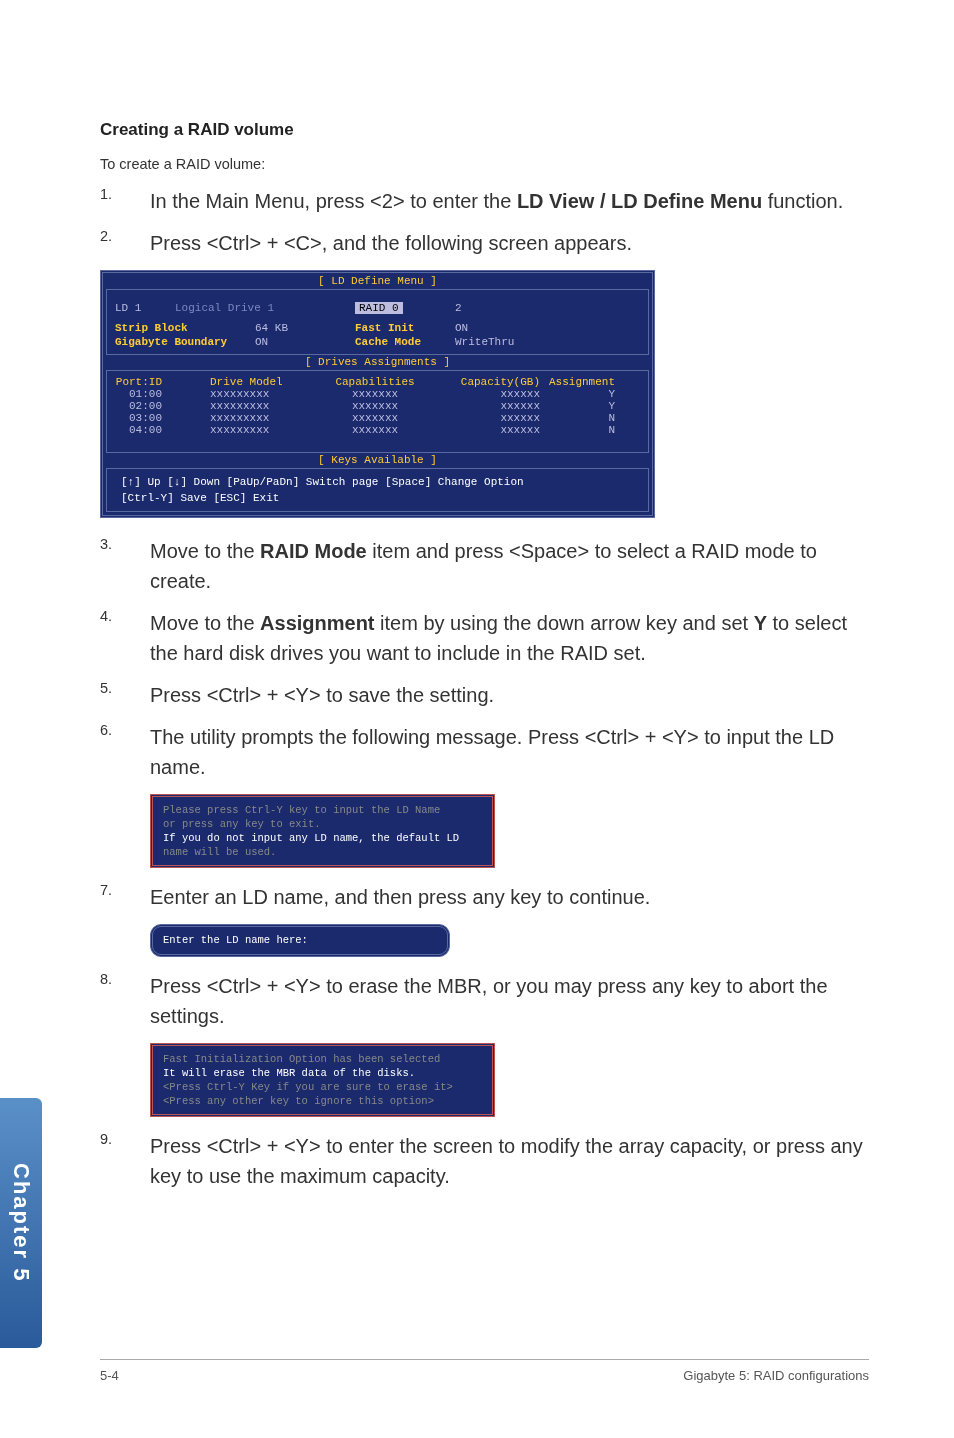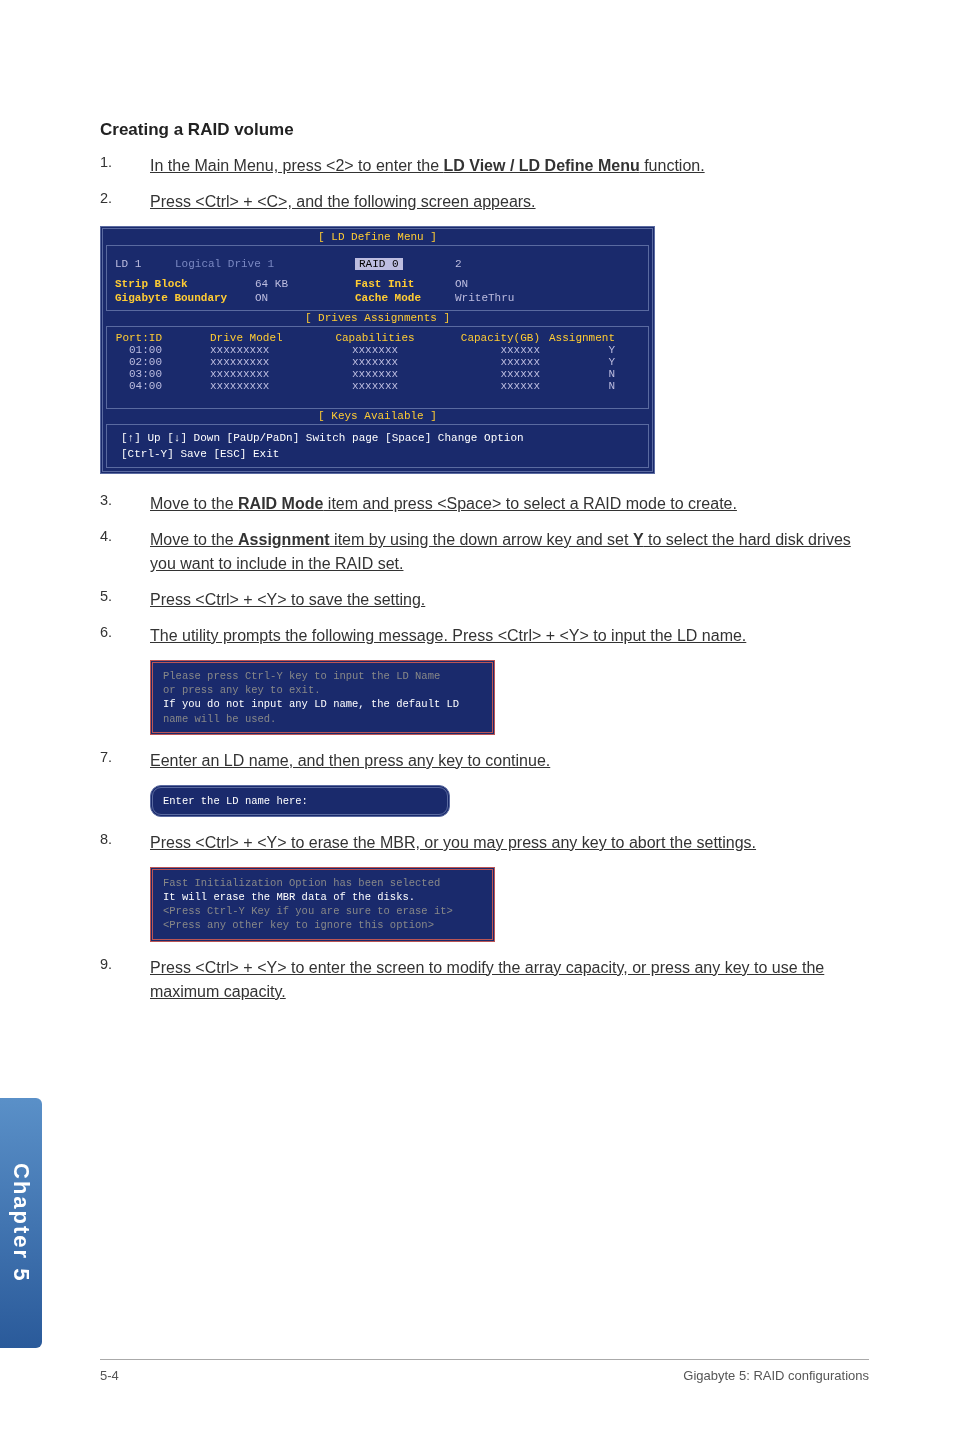--- a/index.html
+++ b/index.html
@@ -3,21 +3,21 @@
   <meta charset="utf-8">
   <style>
     * { margin: 0; padding: 0; box-sizing: border-box; }
     body { font-family: Arial, Helvetica, sans-serif; background: #fff; width: 954px; height: 1438px; position: relative; color: #333; }
     .page { padding: 120px 85px 55px 100px; height: 1385px; position: relative; }
     h3.section-title { font-size: 17px; font-weight: bold; color: #222; margin-bottom: 14px; }
     p.intro { font-size: 14.5px; color: #333; margin-bottom: 10px; line-height: 1.5; }
     ol.steps { list-style: none; }
     ol.steps > li { display: flex; margin-bottom: 12px; }
     ol.steps > li .num { width: 50px; flex-shrink: 0; font-size: 14.5px; color: #333; }
-    ol.steps > li .txt { font-size: 16px; color: #333; line-height: 1.5; flex: 1; text-decoration: underline; }
+    ol.steps > li .txt { font-size: 20px; color: #333; line-height: 1.5; flex: 1; }
     .bold { font-weight: bold; }
 
     
     .bios { width: 555px; margin: 6px 0 18px 0; font-family: 'Courier New', monospace; font-size: 11px; color: #fff; }
     .bios .titlebar { background: #e8e8e8; color: #000; padding: 3px 6px; font-weight: bold; }
     .bios .body { background: #1a2a6c; border: 3px double #5a6aa0; padding: 2px; }
     .bios .section-label { color: #ffcc33; text-align: center; padding: 0 0 1px 0; }
     .bios .frame { border: 1px solid #5a6aa0; margin: 1px; padding: 5px 8px; }
     .bios .row { display: flex; padding: 1px 0; }
     .bios .val { color: #bdbde0; }
@@ -45,20 +45,21 @@
     .sidetab { position: absolute; left: 0; bottom: 90px; width: 42px; height: 250px; background: linear-gradient(180deg, #5a90c8 0%, #2a5a9a 100%); border-top-right-radius: 6px; border-bottom-right-radius: 6px; display: flex; align-items: center; justify-content: center; }
     .sidetab span { writing-mode: vertical-rl; color: #fff; font-size: 22px; font-weight: bold; letter-spacing: 2px; transform: rotate(0deg); }
 
     .footer { position: absolute; bottom: 55px; left: 100px; right: 85px; border-top: 1px solid #aaa; padding-top: 8px; display: flex; justify-content: space-between; font-size: 13px; color: #555; }
   </style>
 </head>
 <body>
 
 <div class="page">
   <h3 class="section-title">Creating a RAID volume</h3>
+  <p class="intro">To create a RAID volume:</p>
 
   <ol class="steps">
     <li>
       <span class="num">1.</span>
       <span class="txt">
         <span>In the Main Menu, press &lt;2&gt; to enter the </span><span class="bold">LD View / LD Define Menu</span><span> function.</span>
       </span>
     </li>
     <li>
       <span class="num">2.</span>

